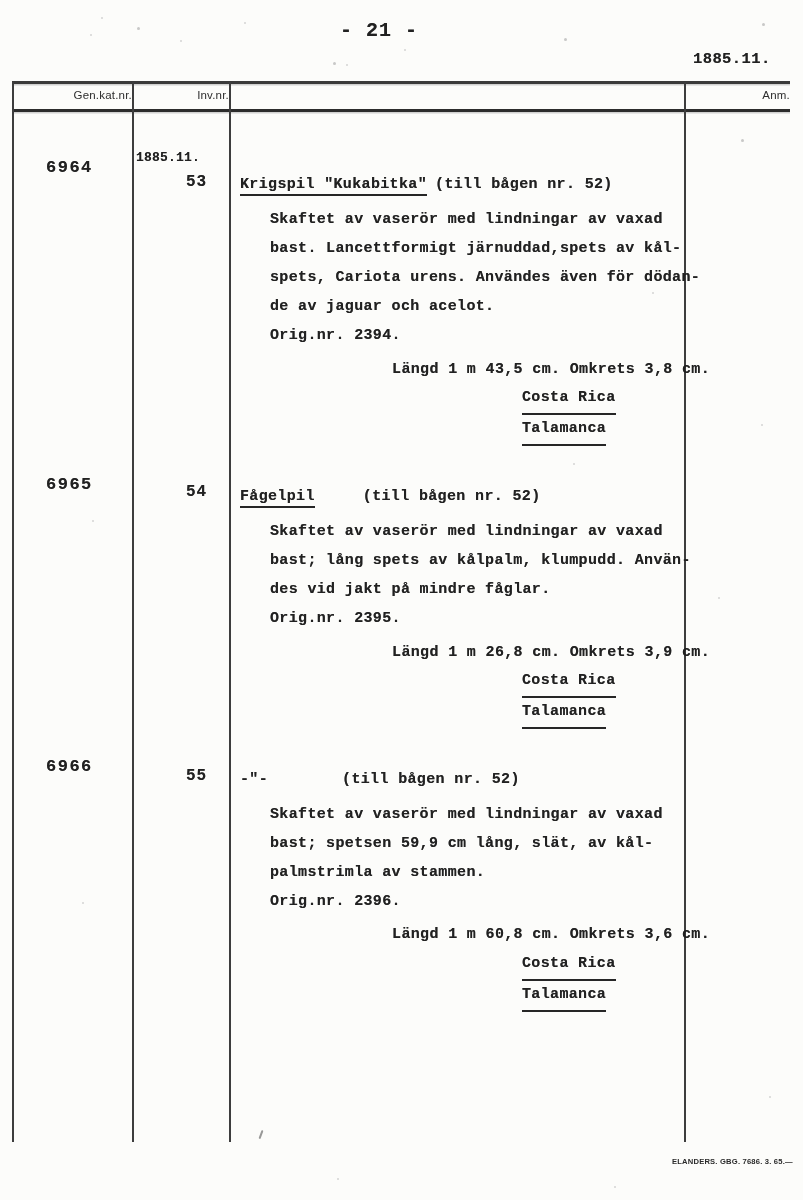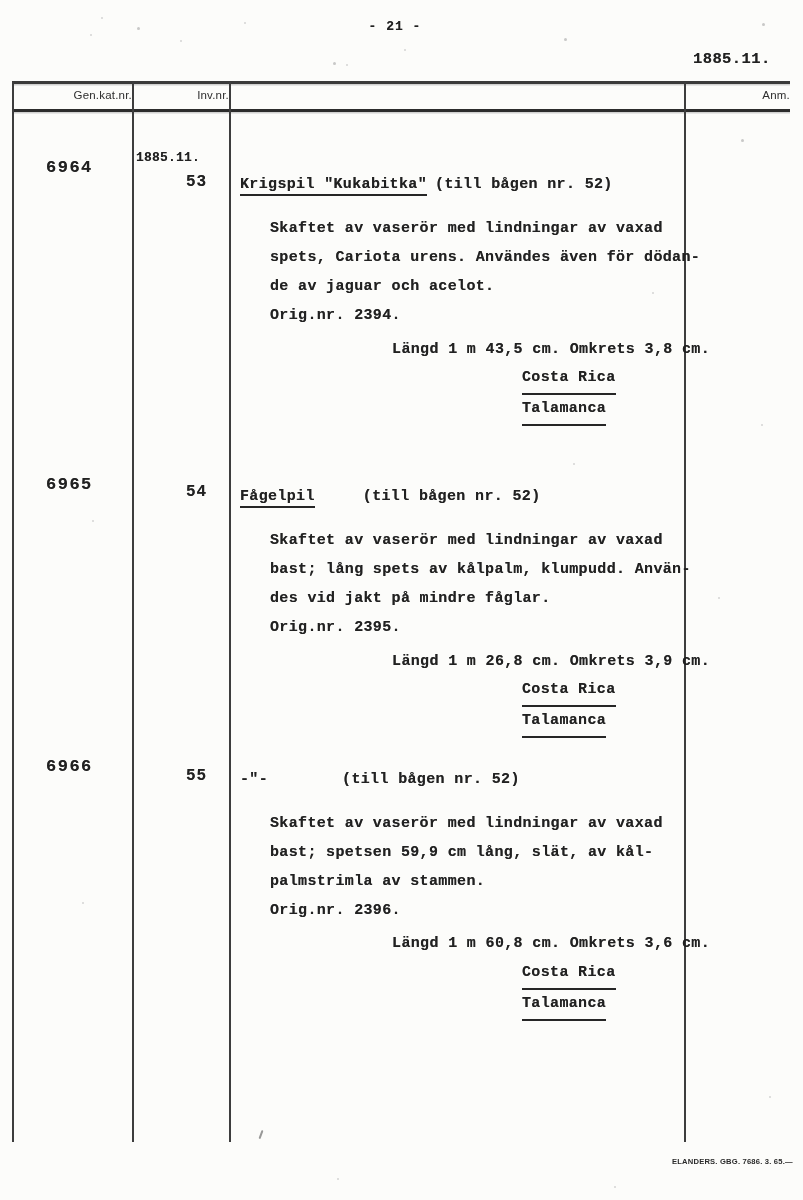--- a/index.html
+++ b/index.html
@@ -11,38 +11,38 @@
     overflow:hidden;
     font-family:"Liberation Mono","DejaVu Sans Mono",monospace;
   }
   
   .typ{
     font-family:"Liberation Mono","DejaVu Sans Mono",monospace;
     font-weight:700;
     color:#212121;
     text-shadow:0 0 0.6px rgba(30,30,30,.55);
   }
-  .page-number{position:absolute;left:340px;top:19px;width:110px;text-align:center;font-size:13px;letter-spacing:1px;}
+  .page-number{position:absolute;left:340px;top:19px;width:110px;text-align:left;font-size:20px;letter-spacing:1px;}
   .year-ref{position:absolute;left:693px;top:50px;width:100px;font-size:15.5px;letter-spacing:0.4px;}
   
   .hline{position:absolute;left:12px;width:778px;height:2.5px;background:#3a3a3a;box-shadow:0 1.5px 0 rgba(130,130,130,.35);}
   .hline.thick{height:3px;background:#2c2c2c;}
   .vline{position:absolute;top:82px;height:1060px;width:2px;background:#3d3d3d;}
   .col-header{
     position:absolute;top:89px;text-align:right;
     font-family:"Liberation Sans",sans-serif;
     font-size:11.5px;color:#2e2e2e;letter-spacing:0.2px;
   }
   
   .gen-nr{position:absolute;left:46px;font-size:17px;letter-spacing:1.5px;}
   .inv-nr{position:absolute;left:132px;width:97px;text-align:center;font-size:16px;letter-spacing:1px;padding-left:16px;}
   .inv-prefix{position:absolute;left:136px;font-size:13px;letter-spacing:0.2px;}
   .entry{position:absolute;left:240px;width:470px;font-size:15px;line-height:29px;letter-spacing:0.35px;white-space:nowrap;}
   .u{border-bottom:2px solid #262626;padding-bottom:1px;}
-  .desc{margin-left:30px;margin-top:15px;}
+  .desc{margin-left:30px;margin-top:6px;}
   .orig{margin-left:30px;}
   .meas{margin-left:44px;text-align:right;}
   .origin{margin-left:282px;line-height:28px;}
   .origin .u{display:inline-block;}
   .printer-mark{
     position:absolute;left:672px;top:1157px;
     font-family:"Liberation Sans",sans-serif;
     font-size:7.6px;font-weight:700;color:#2a2a2a;letter-spacing:0.2px;white-space:nowrap;text-align:right;
   }
   
@@ -93,20 +93,21 @@
 
   <div class="inv-prefix typ" style="top:150px">1885.11.</div>
   <div class="gen-nr typ" style="top:158px">6964</div>
   <div class="inv-nr typ" style="top:173px">53</div>
   <div class="entry typ" style="top:170px">
     <div>
       <span class="u">Krigspil "Kukabitka"</span><span style="margin-left:8px">(till bågen nr. 52)</span>
     </div>
     <div class="desc">
       <div>Skaftet av vaserör med lindningar av vaxad</div>
+      <div>bast. Lancettformigt järnuddad,spets av kål-</div>
       <div>spets, Cariota urens. Användes även för dödan-</div>
       <div>de av jaguar och acelot.</div>
     </div>
     <div class="orig">Orig.nr. 2394.</div>
     <div class="meas" style="margin-top:5px">Längd 1 m 43,5 cm. Omkrets 3,8 cm.</div>
     <div class="origin">
       <div><span class="u">Costa Rica</span></div>
       <div><span class="u">Talamanca</span></div>
     </div>
   </div>

